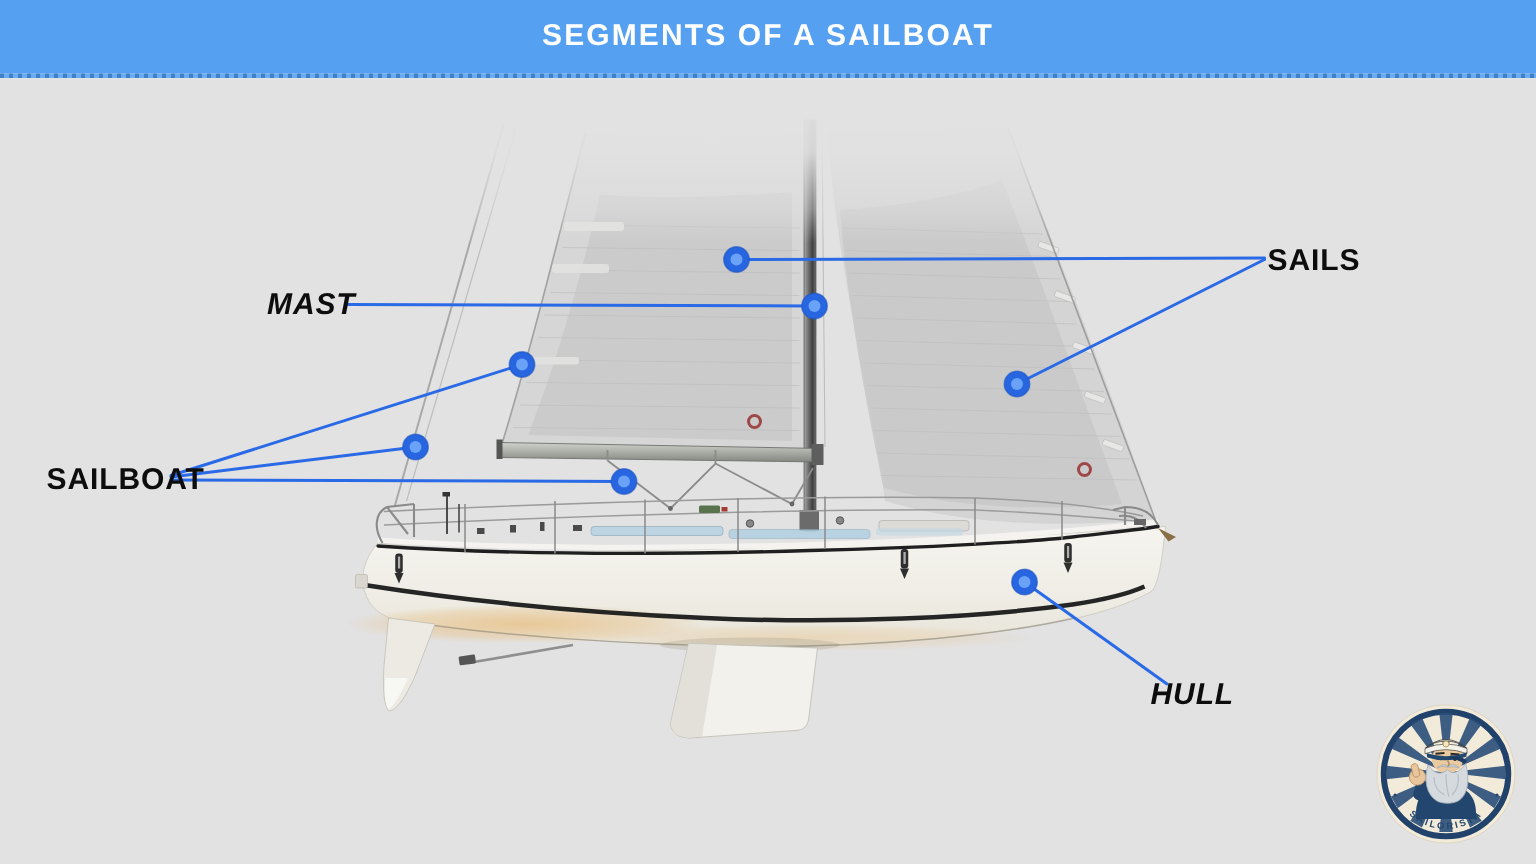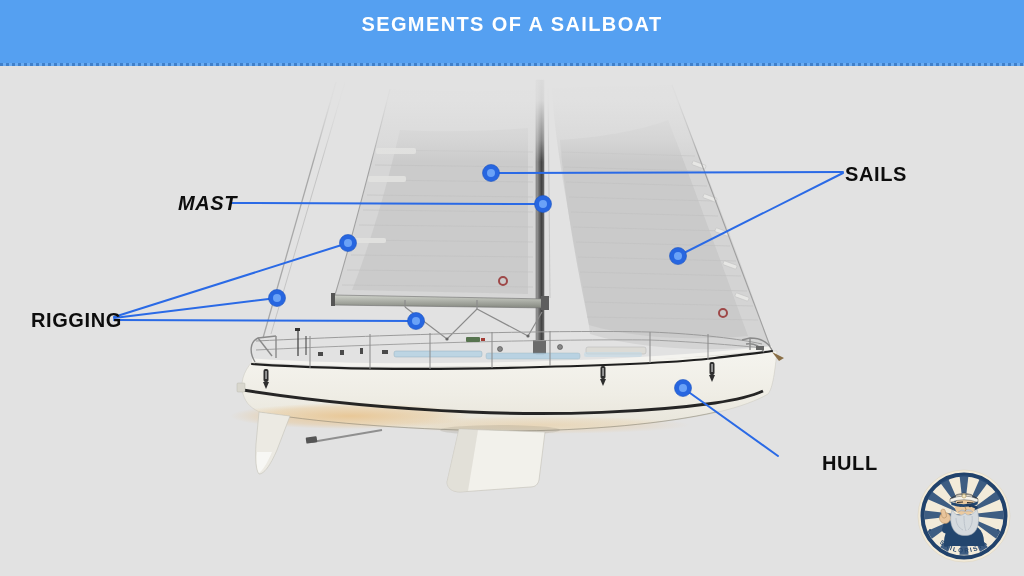--- a/index.html
+++ b/index.html
@@ -1,38 +1,38 @@
 <!DOCTYPE html>
 <html><head>
 <meta charset="utf-8">
 <style>
   html,body{margin:0;padding:0;}
   body{width:1024px;height:576px;overflow:hidden;background:#e2e2e2;
        font-family:"Liberation Sans",sans-serif;}
   .stage{position:relative;width:1024px;height:576px;background:#e2e2e2;}
 
   
-  .header{position:absolute;left:0;top:0;width:1024px;height:63px;background:#55a0f1;z-index:30;}
+  .header{position:absolute;left:0;top:0;width:1024px;height:49px;background:#55a0f1;z-index:30;}
   .header:after{content:"";position:absolute;left:0;bottom:-3px;width:100%;height:3px;
      background:repeating-linear-gradient(90deg,#4080ca 0 3px,#6aacf3 3px 6px);}
   .header .title{display:block;text-align:center;line-height:49px;color:#ffffff;
      font-size:20px;font-weight:700;letter-spacing:1.4px;}
 
   
   .art,.overlay{position:absolute;left:0;top:0;width:1024px;height:576px;}
   .art{z-index:5;}
   .overlay{z-index:20;}
 
   
   .callout-label{position:absolute;z-index:25;color:#0d0d0d;font-size:20px;font-weight:700;
      letter-spacing:.6px;white-space:nowrap;}
   .lbl-mast{left:178px;top:192px;font-style:italic;}
   .lbl-sails{left:845px;top:163px;}
   .lbl-rigging{left:31px;top:309px;}
-  .lbl-hull{left:822px;top:452px;}
+  .lbl-hull{left:767px;top:452px;font-style:italic;}
 
   
   .logo{position:absolute;left:917px;top:469px;width:94px;height:94px;z-index:30;}
 </style>
 </head>
 <body>
 
 <div class="stage">
 
   <svg class="art" viewBox="0 0 1024 576">
@@ -260,21 +260,21 @@
         </g>
       <g transform="translate(683,388)">
         <circle r="8.5" fill="#2766e0" stroke="#1e55c0" stroke-width="1" stroke-opacity="0.6"></circle>
           <circle r="4" fill="#6aa2f7"></circle>
         </g>
     </g>
   </svg>
 
   <div class="callout-label lbl-mast">MAST</div>
   <div class="callout-label lbl-sails">SAILS</div>
-  <div class="callout-label lbl-rigging">RIGGING</div>
+  <div class="callout-label lbl-rigging">SAILBOAT</div>
   <div class="callout-label lbl-hull">HULL</div>
 
   <div class="header">
     <span class="title">SEGMENTS OF A SAILBOAT</span>
   </div>
 
   <svg class="logo" viewBox="-47 -47 94 94">
     <circle r="46" fill="#f3ebd9" stroke="#d8d0bc" stroke-width="0.5"></circle>
     <circle r="41.5" fill="none" stroke="#21426b" stroke-width="4"></circle>
     <g fill="#2b4e79" opacity="0.9" transform="translate(0,-1)">

